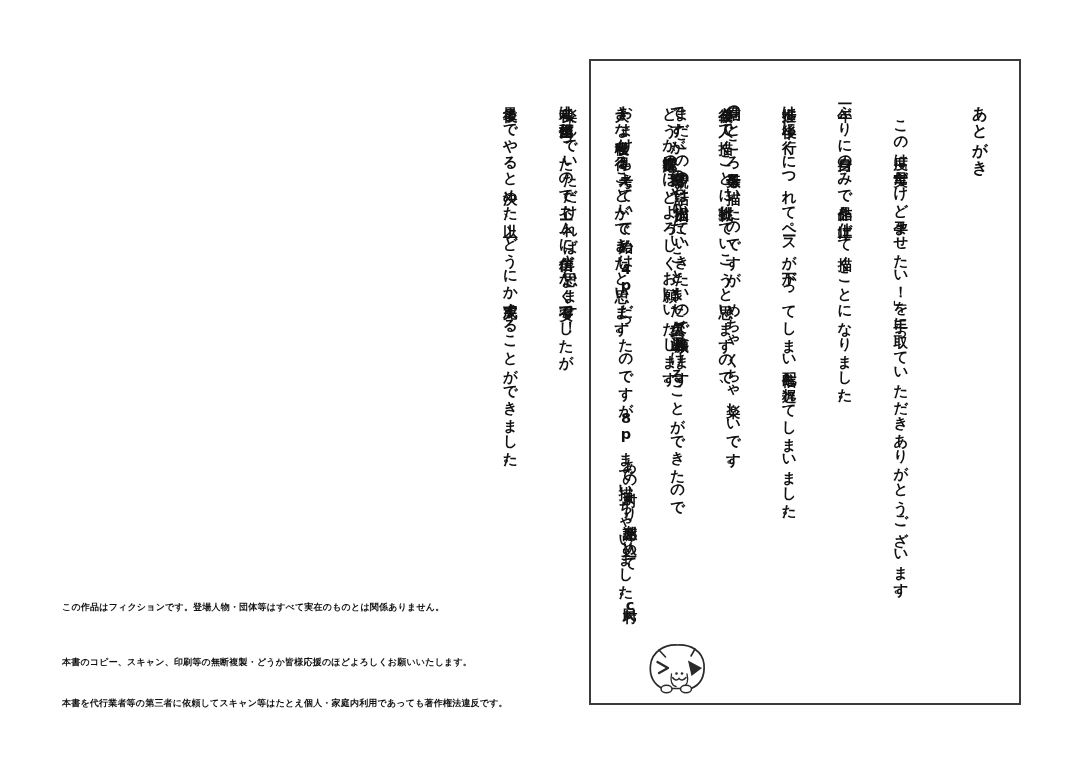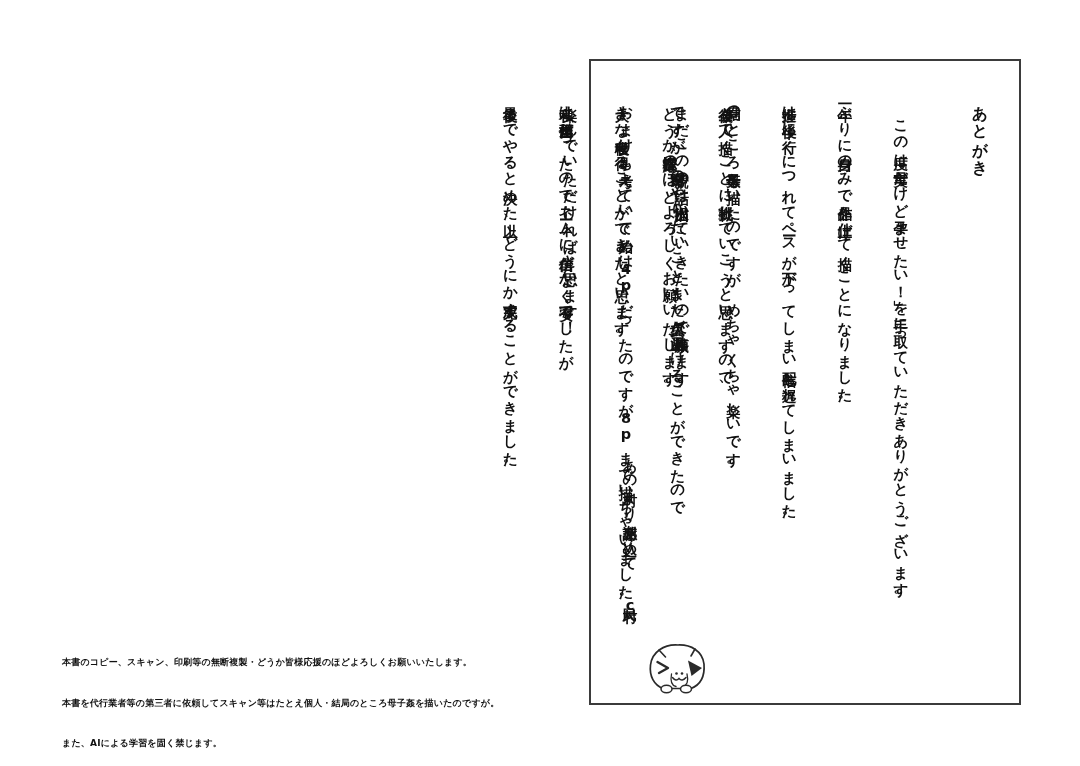--- a/index.html
+++ b/index.html
@@ -88,21 +88,21 @@
     <path d="M12.5 20 L23 26 L14 31" stroke="#2a2a2a" stroke-width="2.4" fill="none" stroke-linejoin="round" stroke-linecap="round"></path>
     <path d="M43 18.5 L57 26 L46.5 34 Z" fill="#2a2a2a"></path>
     <circle cx="31.5" cy="31.5" r="1.3" fill="#2a2a2a"></circle>
     <circle cx="37" cy="31.5" r="1.3" fill="#2a2a2a"></circle>
     <path d="M27.5 35.5 Q31 40 34 36.5 Q37 40 41 35.5" stroke="#2a2a2a" stroke-width="1.5" fill="none" stroke-linecap="round"></path>
     <path d="M26.5 32 Q24.5 43 31 44.5 M42 32 Q44.5 43 37.5 44.5" stroke="#2a2a2a" stroke-width="1.3" fill="none" stroke-linecap="round"></path>
     <ellipse cx="21.5" cy="47" rx="5.5" ry="3.8" fill="#ffffff" stroke="#2a2a2a" stroke-width="1.5"></ellipse>
     <ellipse cx="41" cy="47" rx="5.5" ry="3.8" fill="#ffffff" stroke="#2a2a2a" stroke-width="1.5"></ellipse>
   </svg>
 
+  <div class="colophon colophon-fiction">この作品はフィクションです。登場人物・団体等はすべて実在のものとは関係ありません。</div>
 
   <div class="colophon colophon-legal">
     <div class="colophon-line">本書のコピー、スキャン、印刷等の無断複製・どうか皆様応援のほどよろしくお願いいたします。</div>
-    <div class="colophon-line">本書を代行業者等の第三者に依頼してスキャン等はたとえ個人・結局のところ母子姦を描いたのですが。</div>
-    <div class="colophon-line">また、AIによる学習を固く禁じます。</div>
+    <div class="colophon-line">本書を代行業者等の第三者に依頼してスキャン等はたとえ個人・家庭内利用であっても著作権法違反です。</div>
     
   </div>
 
 </div>
 
 </body></html>

